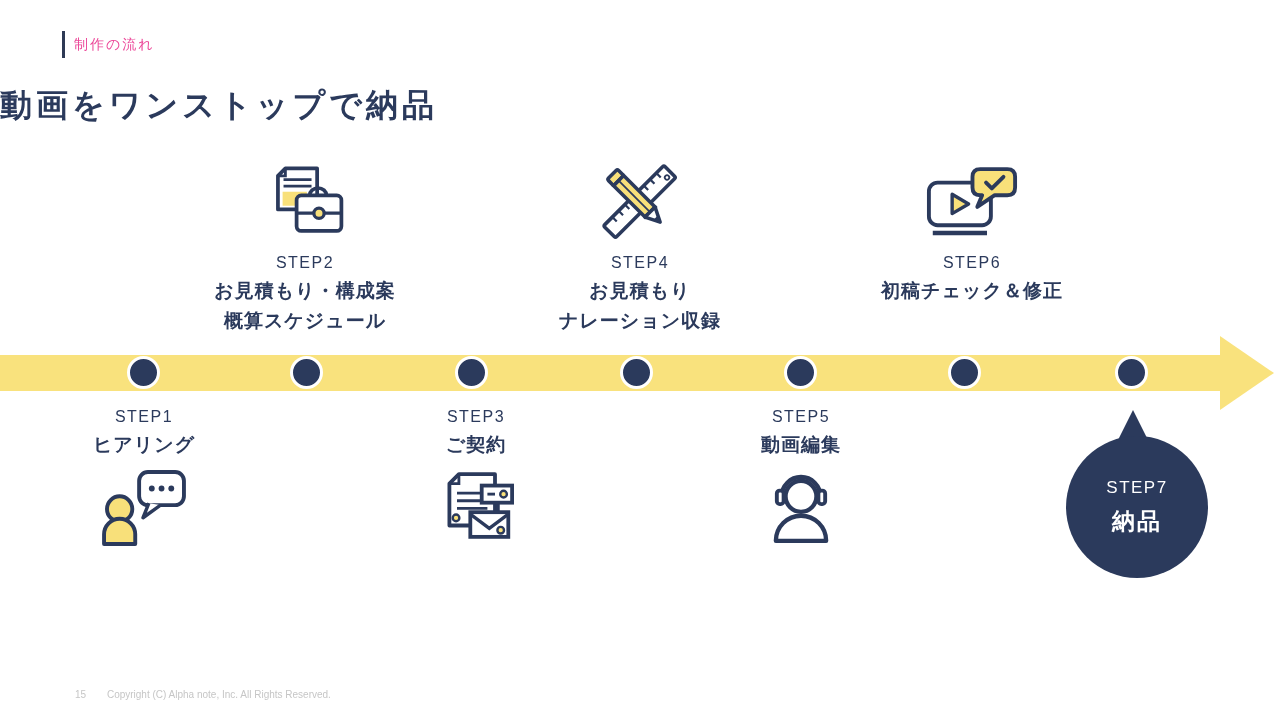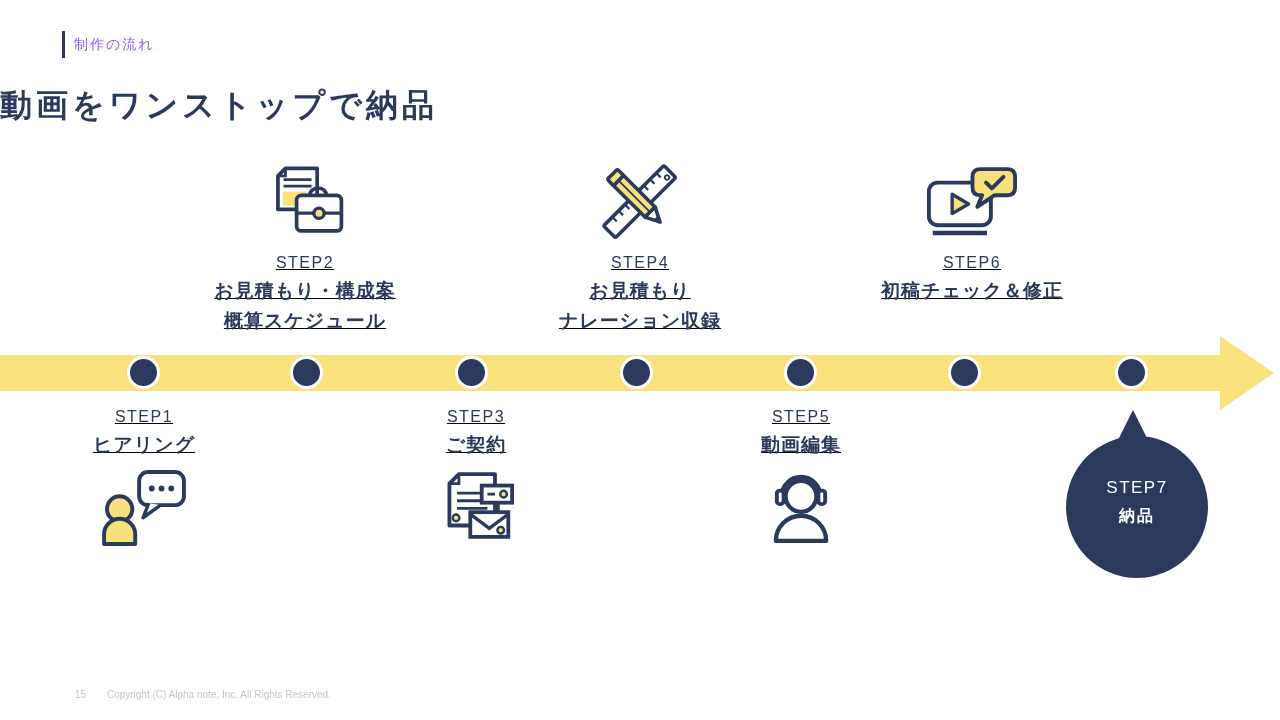--- a/index.html
+++ b/index.html
@@ -2,48 +2,48 @@
 <html><head>
 <meta charset="utf-8">
 <style>
   html,body{margin:0;padding:0;background:#e8e8e8;}
   .canvas{
     position:relative;width:1280px;height:720px;background:#ffffff;
     overflow:hidden;font-family:"Liberation Sans","DejaVu Sans",sans-serif;
   }
   
   .hdr-bar{position:absolute;left:62px;top:31px;width:3px;height:27px;background:#2e3a55;}
-  .hdr-text{position:absolute;left:74px;top:36px;font-size:14px;color:#8b5cf6;letter-spacing:2px;}
+  .hdr-text{position:absolute;left:74px;top:36px;font-size:14px;color:#ec4899;letter-spacing:2px;}
   
   .title{position:absolute;left:0;top:84px;width:1280px;text-align:left;
     font-size:32px;font-weight:bold;color:#2b3a5c;letter-spacing:4px;}
   
   .tl-band{position:absolute;left:0;top:355px;width:1222px;height:36px;background:#f9e27d;}
   .tl-arrowhead{position:absolute;left:1220px;top:336px;width:0;height:0;
     border-top:37px solid transparent;border-bottom:37px solid transparent;
     border-left:54px solid #f9e27d;}
   .tl-dot{position:absolute;top:356px;width:27px;height:27px;background:#2b3a5c;
     border:3px solid #ffffff;border-radius:50%;}
   
-  .step-col{position:absolute;width:280px;text-align:center;text-decoration:underline;}
+  .step-col{position:absolute;width:280px;text-align:center;}
   .step-above{top:160px;}
   .step-below{top:408px;}
   .icon-wrap{height:84px;display:flex;align-items:center;justify-content:center;}
   .icon-wrap-below{height:80px;margin-top:10px;display:flex;align-items:flex-start;justify-content:center;}
   .step-label{font-size:16px;color:#2b3a5c;letter-spacing:1.5px;margin-top:10px;}
   .step-title{font-size:19px;font-weight:bold;color:#2b3a5c;letter-spacing:1px;line-height:30px;margin-top:4px;}
   .step-below .step-label{margin-top:0;}
   
   .step7-circle{position:absolute;left:1066px;top:436px;width:142px;height:142px;
     border-radius:50%;background:#2b3a5c;color:#ffffff;text-align:center;}
   .step7-pointer{position:absolute;left:1116px;top:410px;width:0;height:0;
     border-left:17px solid transparent;border-right:17px solid transparent;
     border-bottom:34px solid #2b3a5c;}
   .step7-label{font-size:17px;letter-spacing:1.5px;margin-top:42px;}
-  .step7-title{font-size:16px;font-weight:bold;letter-spacing:2px;margin-top:8px;}
+  .step7-title{font-size:23px;font-weight:bold;letter-spacing:2px;margin-top:8px;}
   
   .footer{position:absolute;left:75px;top:689px;font-size:10px;color:#c6c6c6;}
   .footer .pageno{margin-right:18px;text-align:center;}
   svg{display:block;}
 </style>
 </head>
 <body>
 
 <div class="canvas">
 

